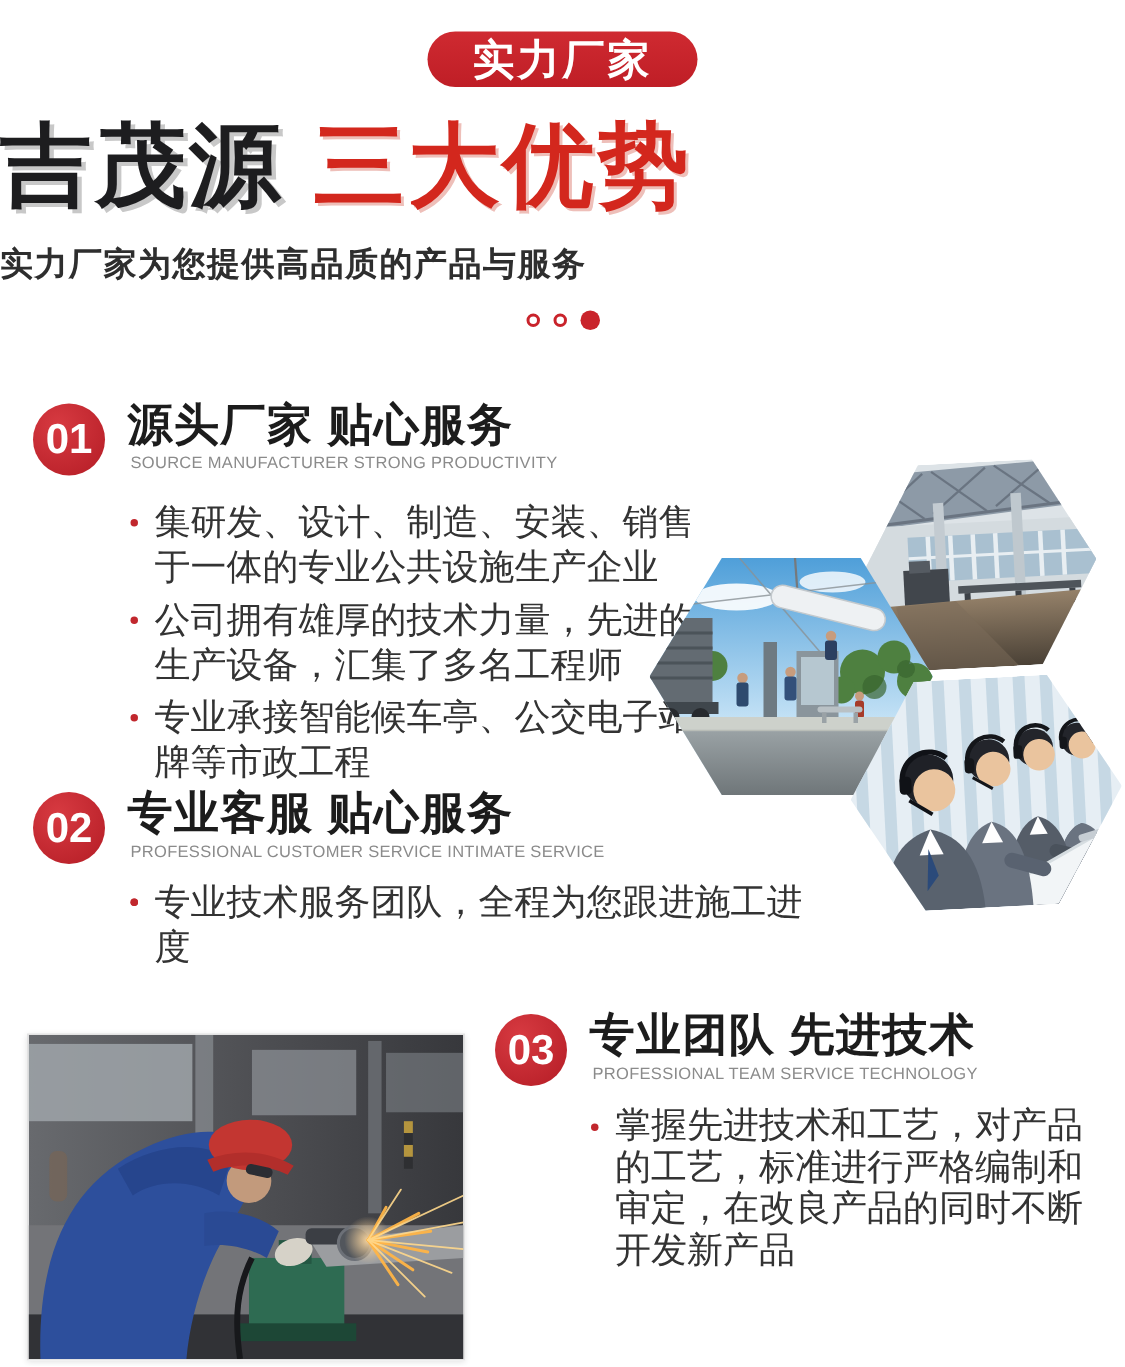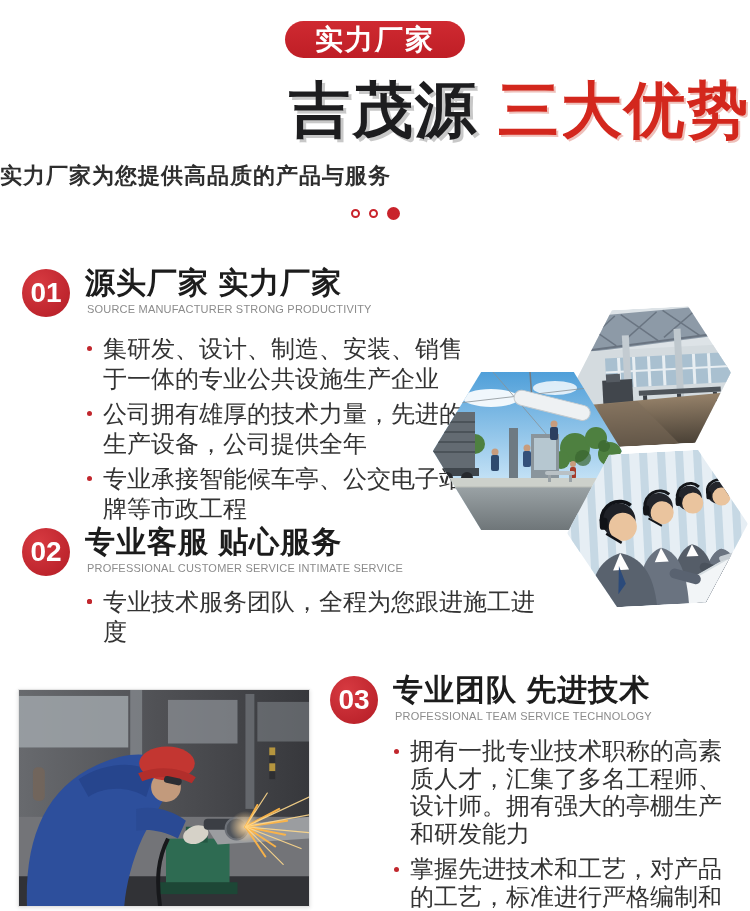--- a/index.html
+++ b/index.html
@@ -4,22 +4,22 @@
 <style>
   * { margin:0; padding:0; box-sizing:border-box; }
   html,body { background:#ffffff; }
   body { font-family:"Liberation Sans","DejaVu Sans",sans-serif; }
   .canvas { position:relative; width:750px; height:911px; margin:0 auto; background:#fff; overflow:hidden; }
 
   
   .badge { position:absolute; top:21px; left:50%; transform:translateX(-50%);
     background:linear-gradient(#cf2a31,#bf1e26); color:#fff; font-size:28px; font-weight:700;
     line-height:37px; height:37px; padding:0 30px; border-radius:19px; letter-spacing:2px; white-space:nowrap; }
-  .main-title { position:absolute; top:70px; left:0; width:100%; text-align:right;
-    font-size:61px; font-weight:900; letter-spacing:2px; white-space:nowrap;padding-left:30px; }
+  .main-title { position:absolute; top:70px; left:0; width:100%; text-align:left;
+    font-size:61px; font-weight:900; letter-spacing:2px; white-space:nowrap; }
   .main-title .t-black { color:#1d1d1f; text-shadow:3px 3px 0 #c8c8c8; margin-right:20px; }
   .main-title .t-red   { color:#d3271d; text-shadow:2px 2px 0 #eebfb9; }
   .subtitle { position:absolute; top:161px; left:0; width:100%; text-align:left;
     font-size:22px; font-weight:600; color:#2e2e2e; letter-spacing:1px; }
   .dots { position:absolute; top:207px; left:0; width:100%; display:flex; justify-content:center; align-items:center; gap:9px; }
   .dot { display:inline-block; border-radius:50%; }
   .dot.outline { width:9px; height:9px; border:2px solid #c9232b; background:#fff; }
   .dot.filled  { width:13px; height:13px; background:#c9232b; }
 
   
@@ -73,25 +73,25 @@
   <p class="subtitle">实力厂家为您提供高品质的产品与服务</p>
 
   <div class="dots">
       <span class="dot outline"></span>
       <span class="dot outline"></span>
       <span class="dot filled"></span>
     </div>
 
   <section class="sec sec1">
     <div class="num-badge">01</div>
-    <h2 class="sec-title">源头厂家 实力厂家</h2>
+    <h2 class="sec-title">源头厂家 贴心服务</h2>
     <div class="sec-en">SOURCE MANUFACTURER STRONG PRODUCTIVITY</div>
     <ul class="bullets">
       <li><span class="b-dot"></span><span>集研发、设计、制造、安装、销售于一体的专业公共设施生产企业</span></li>
-      <li><span class="b-dot"></span><span>公司拥有雄厚的技术力量，先进的生产设备，公司提供全年</span></li>
+      <li><span class="b-dot"></span><span>公司拥有雄厚的技术力量，先进的生产设备，汇集了多名工程师</span></li>
       <li><span class="b-dot"></span><span>专业承接智能候车亭、公交电子站牌等市政工程</span></li>
     </ul>
   </section>
 
   <div class="hex hex-factory">
     <svg viewBox="0 0 155 137" preserveAspectRatio="none">
       <defs>
         <linearGradient id="fFloor" x1="0" y1="0" x2="0" y2="1">
           <stop offset="0" stop-color="#96826a"></stop>
             <stop offset="1" stop-color="#4a4136"></stop>
@@ -336,18 +336,17 @@
       </g>
       <path d="M 150,150 C 140,170 138,190 142,218" stroke="#17181b" stroke-width="4" fill="none"></path>
     </svg>
   </div>
 
   <section class="sec sec3">
     <div class="num-badge">03</div>
     <h2 class="sec-title">专业团队 先进技术</h2>
     <div class="sec-en">PROFESSIONAL TEAM SERVICE TECHNOLOGY</div>
     <ul class="bullets">
-      <li><span class="b-dot"></span><span>拥有一批专业技术职称的高素质人才，汇集了多名工程师、设计师。拥有强大的亭棚生产和研发能力</span></li>
       <li><span class="b-dot"></span><span>掌握先进技术和工艺，对产品的工艺，标准进行严格编制和审定，在改良产品的同时不断开发新产品</span></li>
     </ul>
   </section>
 
 </div>
 
 </body></html>

